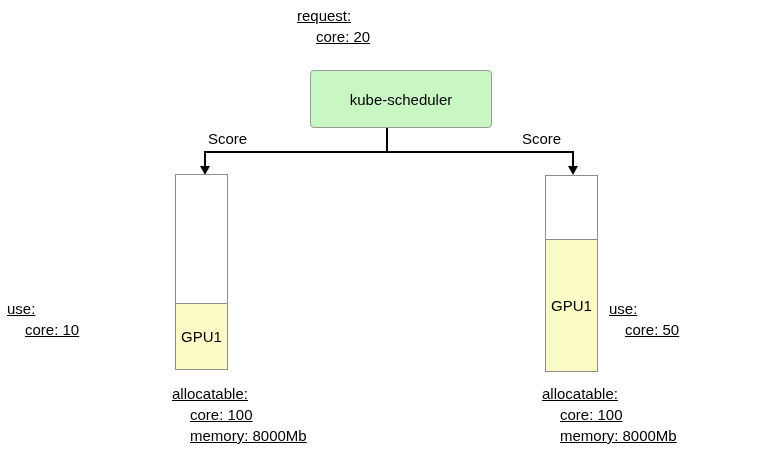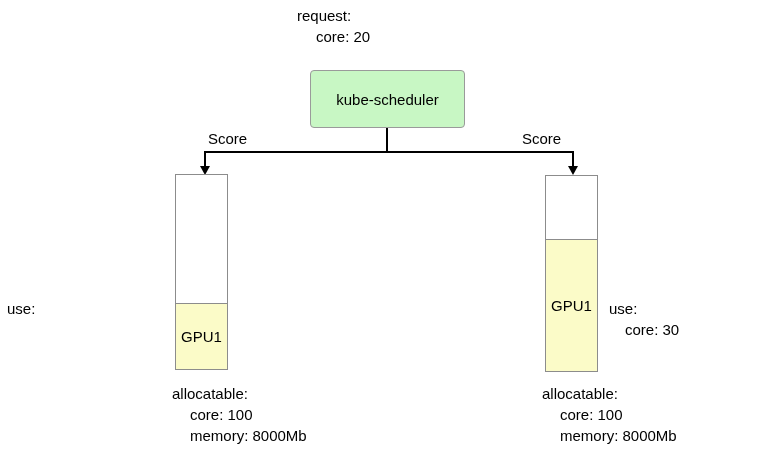--- a/index.html
+++ b/index.html
@@ -19,27 +19,27 @@
     width: 765px;
     height: 453px;
     background: var(--background);
     font-family: "Liberation Sans", sans-serif;
     font-size: 15px;
     line-height: 21px;
     color: var(--text);
     overflow: hidden;
   }
   .abs { position: absolute; }
-  .text-block div { white-space: nowrap; }
+  .text-block div { white-space: nowrap; text-decoration: underline; }
   .indent { padding-left: 18px; }
   .indent-sm { padding-left: 16px; }
   .indent-req { padding-left: 19px; text-align: center; }
 
   .scheduler-box {
-    left: 310px; top: 70px; width: 155px; height: 58px;
+    left: 310px; top: 70px; width: 182px; height: 58px;
     background: var(--scheduler-fill);
     border: 1px solid var(--scheduler-border);
     border-radius: 4px;
     display: flex; align-items: center; justify-content: center;
   }
 
   .line { background: var(--connector); }
   .stem   { left: 386px; top: 128px; width: 2px; height: 25px; }
   .hline  { left: 204px; top: 151px; width: 370px; height: 2px; }
   .stub-l { left: 204px; top: 151px; width: 2px; height: 16px; }
@@ -110,31 +110,32 @@
   </div>
 
   <div class="abs node node-right">
     <div class="gpu-fill gpu-fill-right">
       <span>GPU1</span>
     </div>
   </div>
 
   <div class="abs text-block use-left">
     <div>use:</div>
+    <div class="indent">core: 10</div>
   </div>
 
   <div class="abs text-block alloc-left">
     <div>allocatable:</div>
     <div class="indent">core: 100</div>
     <div class="indent">memory: 8000Mb</div>
   </div>
 
   <div class="abs text-block use-right">
     <div>use:</div>
-    <div class="indent-sm">core: 30</div>
+    <div class="indent-sm">core: 50</div>
   </div>
 
   <div class="abs text-block alloc-right">
     <div>allocatable:</div>
     <div class="indent">core: 100</div>
     <div class="indent">memory: 8000Mb</div>
   </div>
 
 </div>
 

